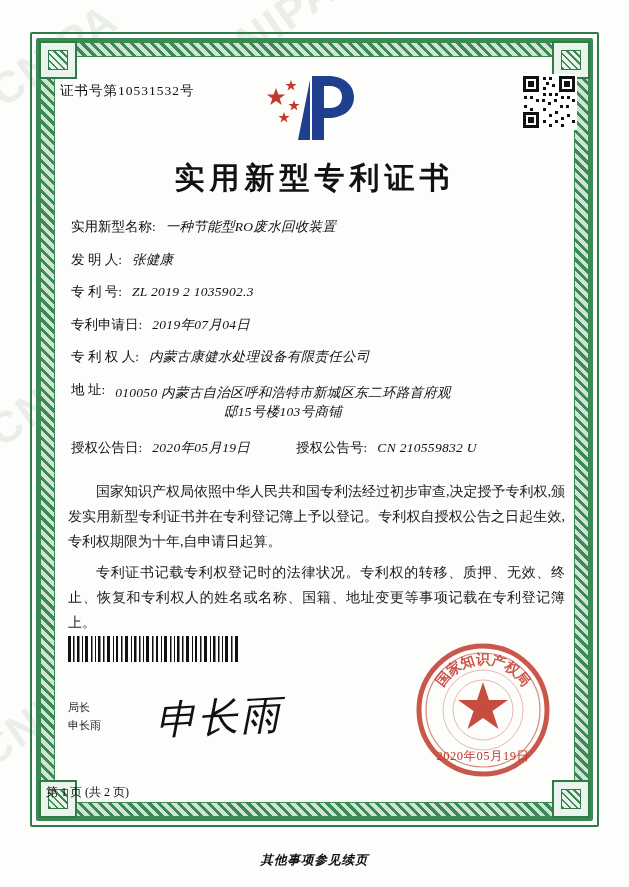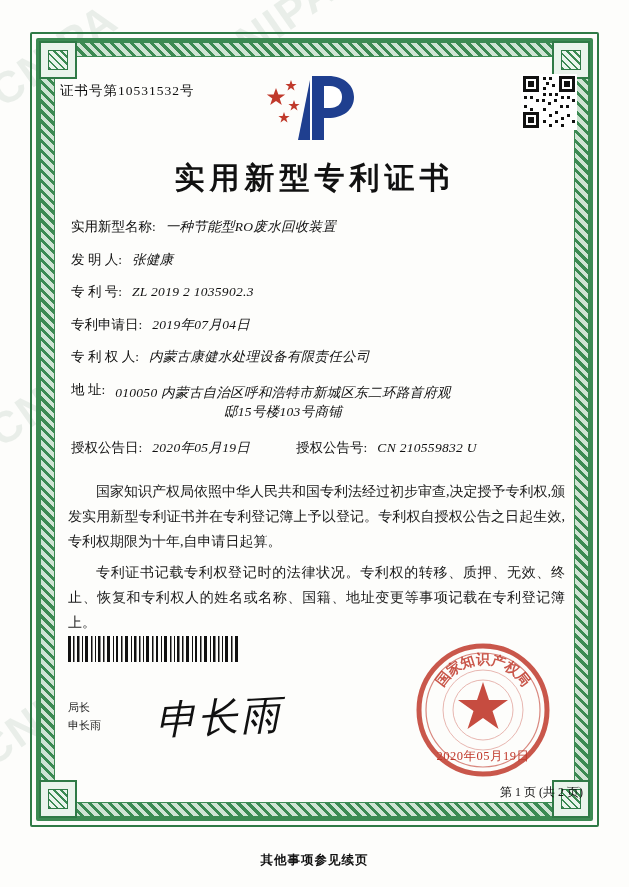--- a/index.html
+++ b/index.html
@@ -166,30 +166,31 @@
   }
   .seal-date{
     position:absolute;right:26px;top:700px;
     width:148px;text-align:center;
     font-size:12.5px;color:#c0392b;
     letter-spacing:0.5px;
   }
 
   .page-no{
     position:absolute;left:0;right:0;bottom:10px;
-    text-align:right;font-size:12px;color:#111;
+    text-align:left;font-size:12px;color:#111;
   }
 
   .footer-note{
     position:absolute;left:0;right:0;bottom:18px;
     text-align:center;
     font-size:12.5px;
     font-weight:bold;
     color:#111;
     letter-spacing:1px;
+    font-style:italic;
   }
 </style>
 </head>
 <body>
 
 <div class="page">
 
   <div class="wm wm1">CNIPA</div>
   <div class="wm wm2">CNIPA</div>
   <div class="wm wm3">CNIPA</div>

